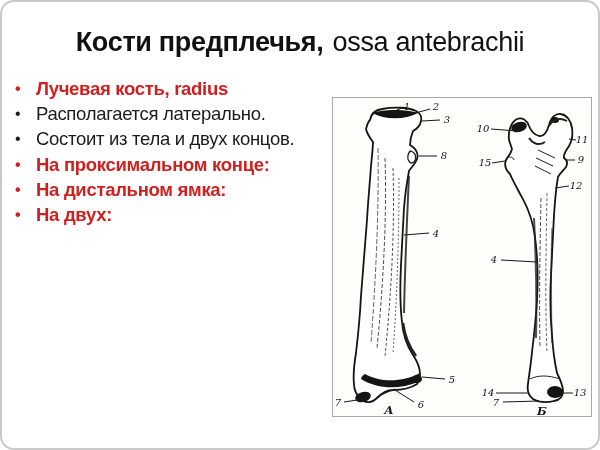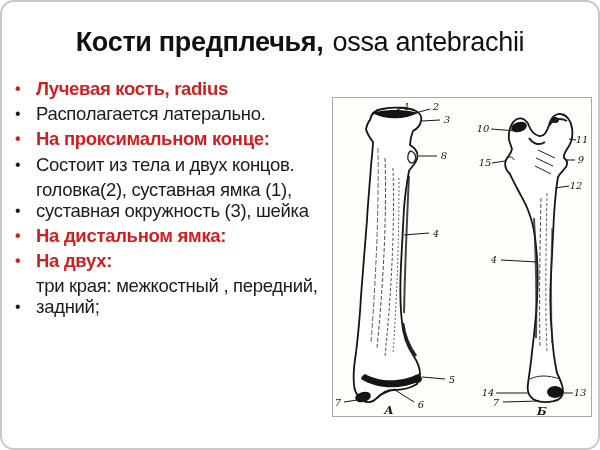--- a/index.html
+++ b/index.html
@@ -51,37 +51,31 @@
     <span class="t-bold">Кости предплечья,</span><span class="t-reg">ossa antebrachii</span>
   </div>
 
   <div class="bullets">
     <div class="item red">
         <span class="txt">Лучевая кость,  radius</span>
       </div>
     <div class="item">
         <span class="txt">Располагается латерально.</span>
       </div>
-    <div class="item red">
-        <span class="txt">На проксимальном конце:</span>
-      </div>
     <div class="item">
         <span class="txt">Состоит из тела и двух концов.</span>
       </div>
-    <div class="item">
-        <span class="txt">головка(2), суставная ямка (1), суставная окружность (3), шейка</span>
+    <div class="item red">
+        <span class="txt">На проксимальном конце:</span>
       </div>
     <div class="item red">
         <span class="txt">На дистальном ямка:</span>
       </div>
     <div class="item red">
         <span class="txt">На двух:</span>
-      </div>
-    <div class="item">
-        <span class="txt">три края: межкостный , передний, задний;</span>
       </div>
   </div>
 
   <div class="figure">
     <svg width="258" height="318" viewBox="0 0 258 318">
 
       <g>
         <path class="bone-outline" d="M37,22
           C38,16 42,12 49,11 C60,9 75,9 83,13 C87,15 89,19 88,23
           C87,28 84,31 80,33 C78,38 77,42 77,47

